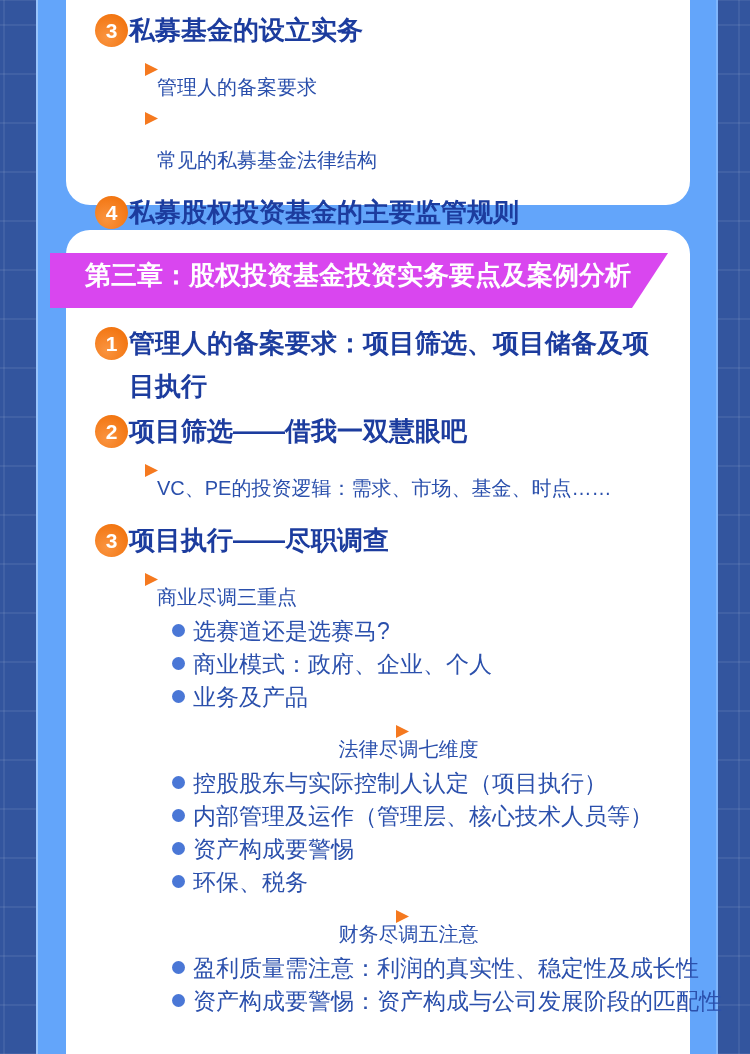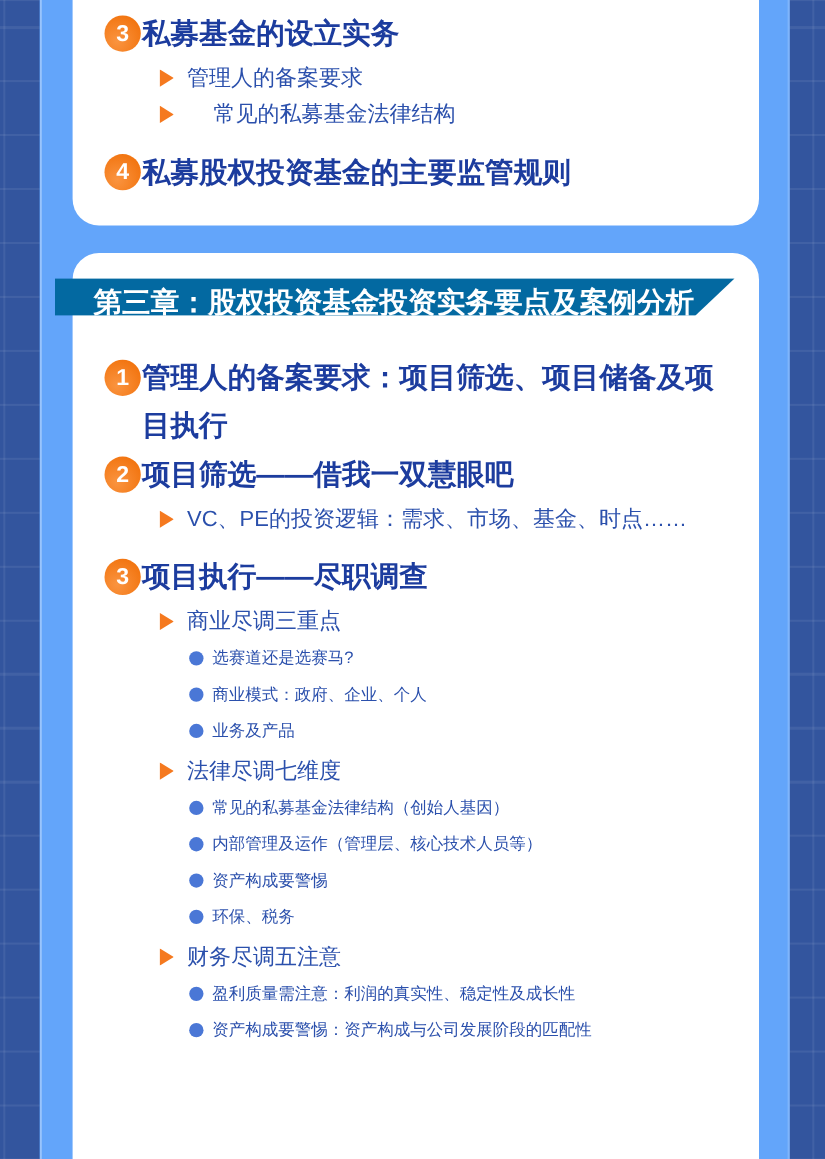--- a/index.html
+++ b/index.html
@@ -23,64 +23,64 @@
   .card{
     position:absolute;left:30px;width:624px;background:#FFFFFF;border-radius:24px;
   }
   .card-1{top:-40px;height:245px;}
   .card-2{top:230px;height:864px;}
   .card-body{position:relative;padding:0 30px 0 29px;}
   .card-1 .card-body{padding-top:49px;}
   .card-2 .card-body{padding-top:92px;}
 
   .banner{
-    position:absolute;left:-16px;top:23px;width:618px;height:34px;
-    background:#0369a1;
+    position:absolute;left:-16px;top:23px;width:618px;height:55px;
+    background:#d946ef;
     clip-path:polygon(0 0,100% 0,calc(100% - 36px) 100%,0 100%);
   }
   .banner-text{
     display:block;padding-left:35px;line-height:45px;
     color:#FFFFFF;font-size:26px;font-weight:bold;white-space:nowrap;
   }
 
   .row{display:flex;align-items:flex-start;}
   .row-numbered + .row-numbered{margin-top:2px;}
   .row-numbered + .row-arrow{margin-top:8px;}
   .row-arrow + .row-arrow{margin-top:11px;gap:24px;}
   .row-arrow + .row-numbered{margin-top:20px;}
   .row-arrow + .row-dot{margin-top:12px;}
   .row-dot + .row-dot{margin-top:11px;}
-  .row-dot + .row-arrow{margin-top:14px;}
+  .row-dot + .row-arrow{margin-top:14px;align-items:center;}
 
   .badge{
     flex:0 0 33px;width:33px;height:33px;margin-top:5px;border-radius:50%;
     background:radial-gradient(circle at 35% 70%, #FA9440, #F2740F 78%);
     color:#FFFFFF;font-size:21px;font-weight:bold;
     display:flex;align-items:center;justify-content:center;
   }
   .row-numbered .txt{
     margin-left:1px;max-width:524px;
     color:#1C3C9E;font-size:26px;font-weight:bold;line-height:43px;
   }
-  .row-arrow{padding-left:50px;}
+  .row-arrow{padding-left:50px;flex-direction:column;}
   .arrow{
     flex:0 0 13px;width:13px;height:16px;margin-top:3px;
     background:#F5791F;
     clip-path:polygon(0 0,100% 50%,0 100%);
   }
   .row-arrow .txt{
     margin-left:12px;color:#2B50AC;font-size:20px;font-weight:500;line-height:22px;white-space:nowrap;
   }
   .row-dot{padding-left:77px;}
   .dot{
     flex:0 0 13px;width:13px;height:13px;margin-top:4px;border-radius:50%;
     background:#4A77D6;
   }
   .row-dot .txt{
-    margin-left:8px;color:#2B50AC;font-size:15px;font-weight:500;line-height:22px;white-space:nowrap;
+    margin-left:8px;color:#2B50AC;font-size:23px;font-weight:500;line-height:22px;white-space:nowrap;
   }
 </style>
 </head>
 <body>
 
 <div class="stage">
   <div class="frame">
     <section class="card card-1">
       <div class="card-body" id="card1-items">
           <div class="row row-numbered">
@@ -137,21 +137,21 @@
           <div class="row row-dot">
             <span class="dot"></span>
             <span class="txt">业务及产品</span>
           </div>
           <div class="row row-arrow">
             <span class="arrow"></span>
             <span class="txt">法律尽调七维度</span>
           </div>
           <div class="row row-dot">
             <span class="dot"></span>
-            <span class="txt">常见的私募基金法律结构（创始人基因）</span>
+            <span class="txt">控股股东与实际控制人认定（项目执行）</span>
           </div>
           <div class="row row-dot">
             <span class="dot"></span>
             <span class="txt">内部管理及运作（管理层、核心技术人员等）</span>
           </div>
           <div class="row row-dot">
             <span class="dot"></span>
             <span class="txt">资产构成要警惕</span>
           </div>
           <div class="row row-dot">

